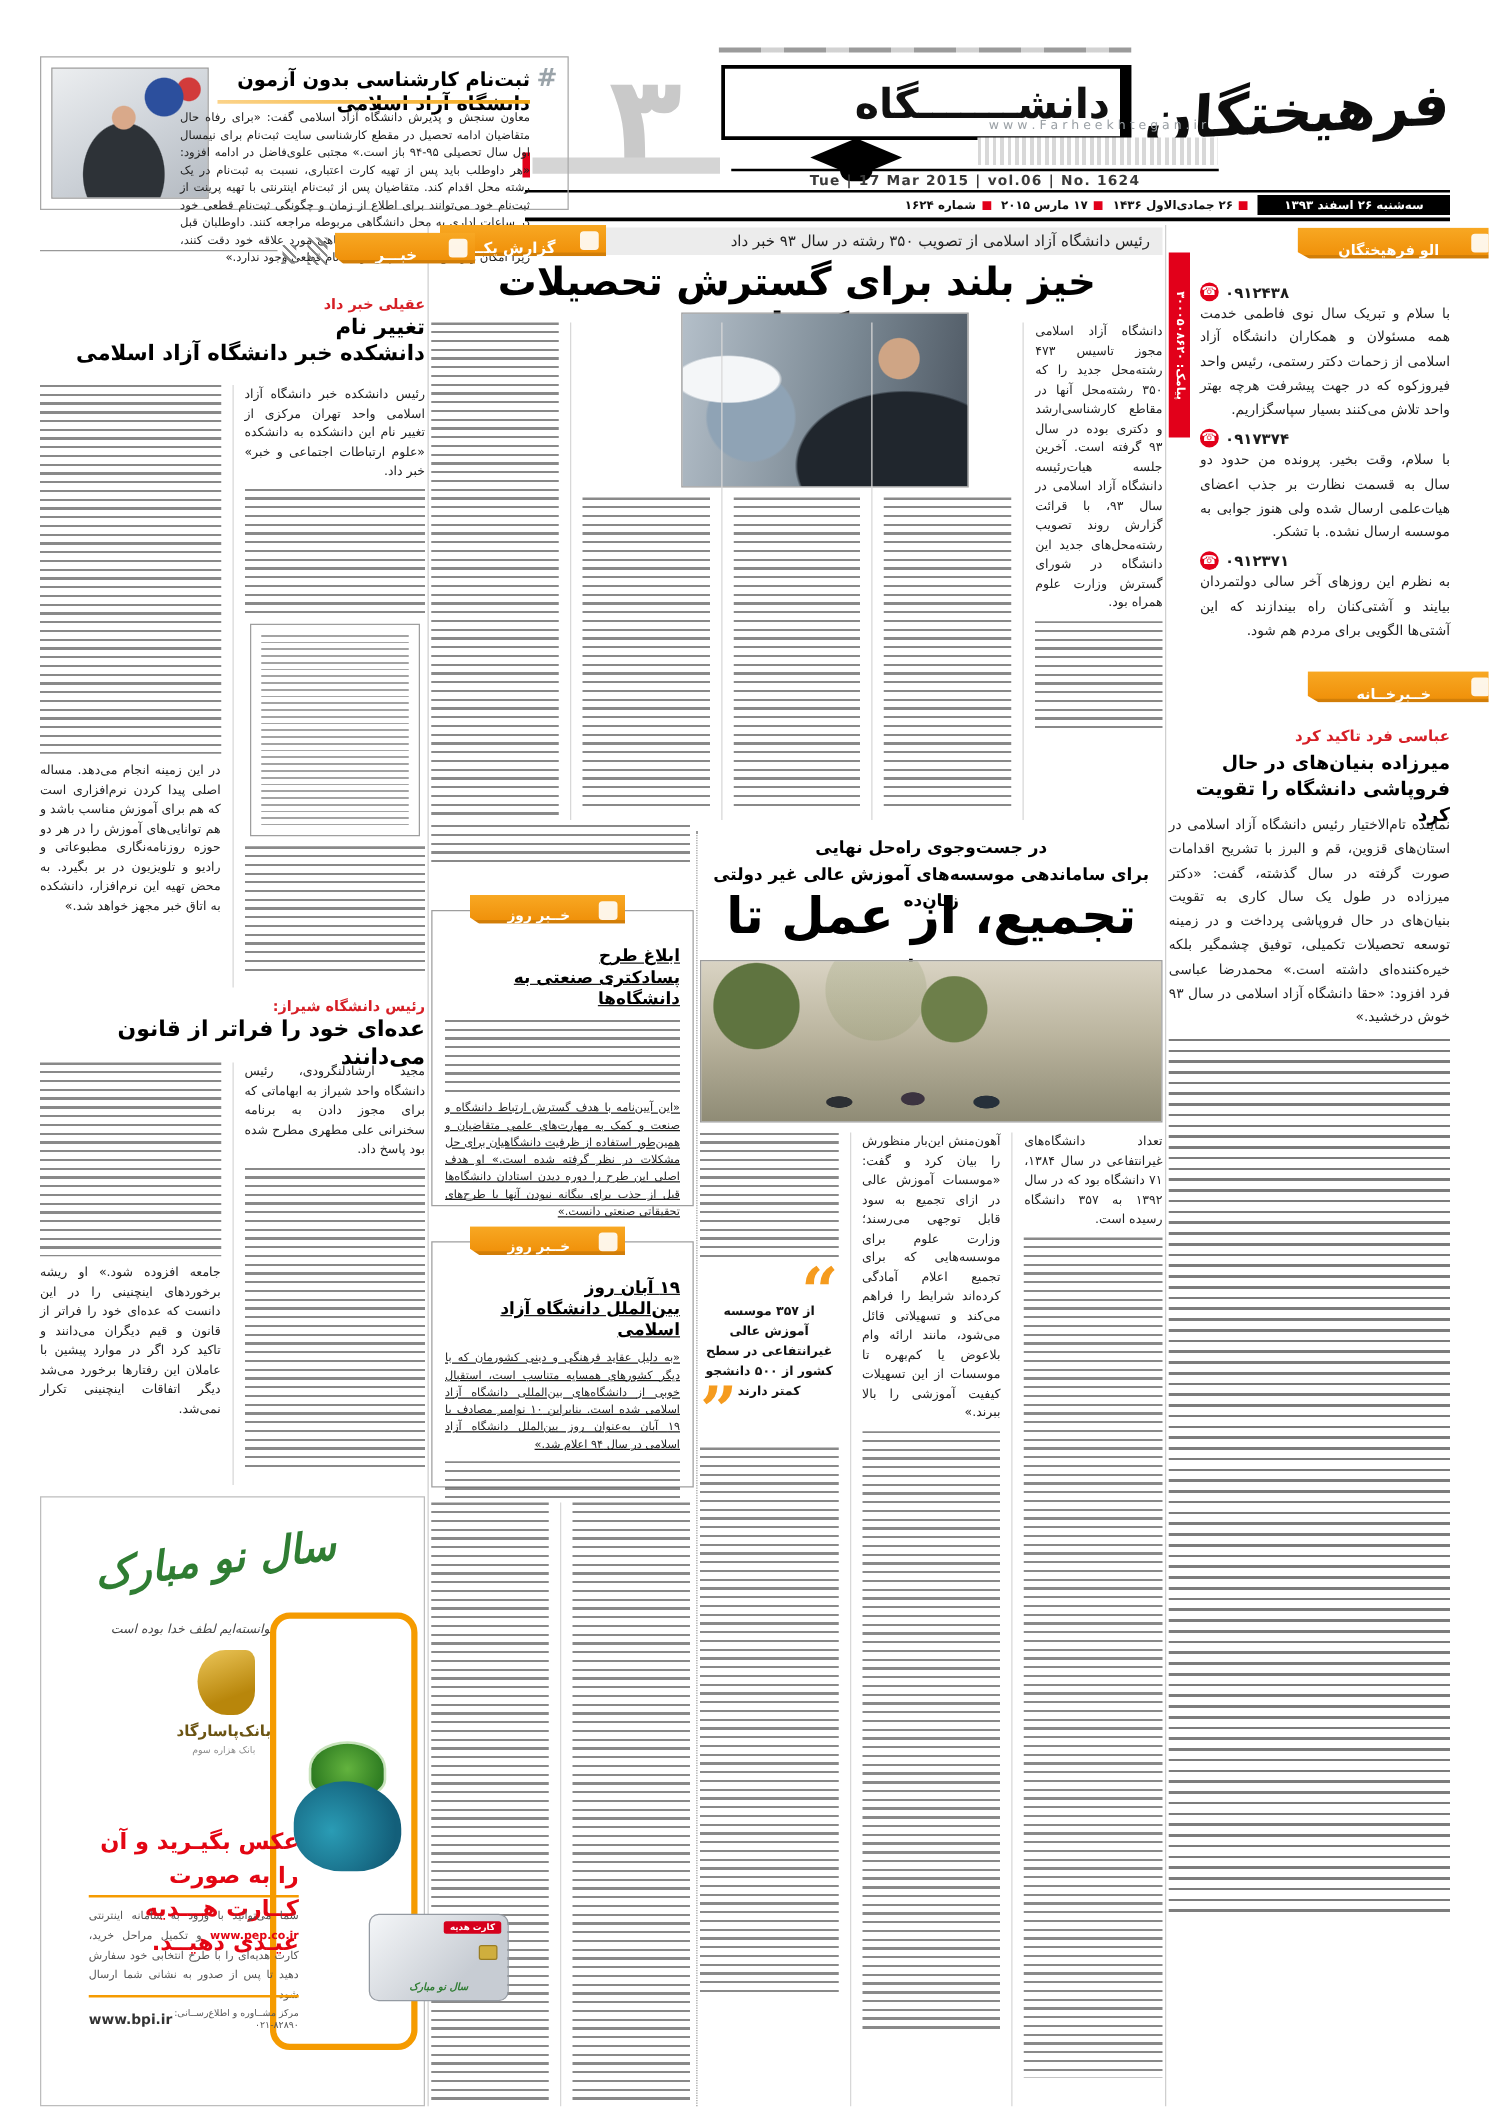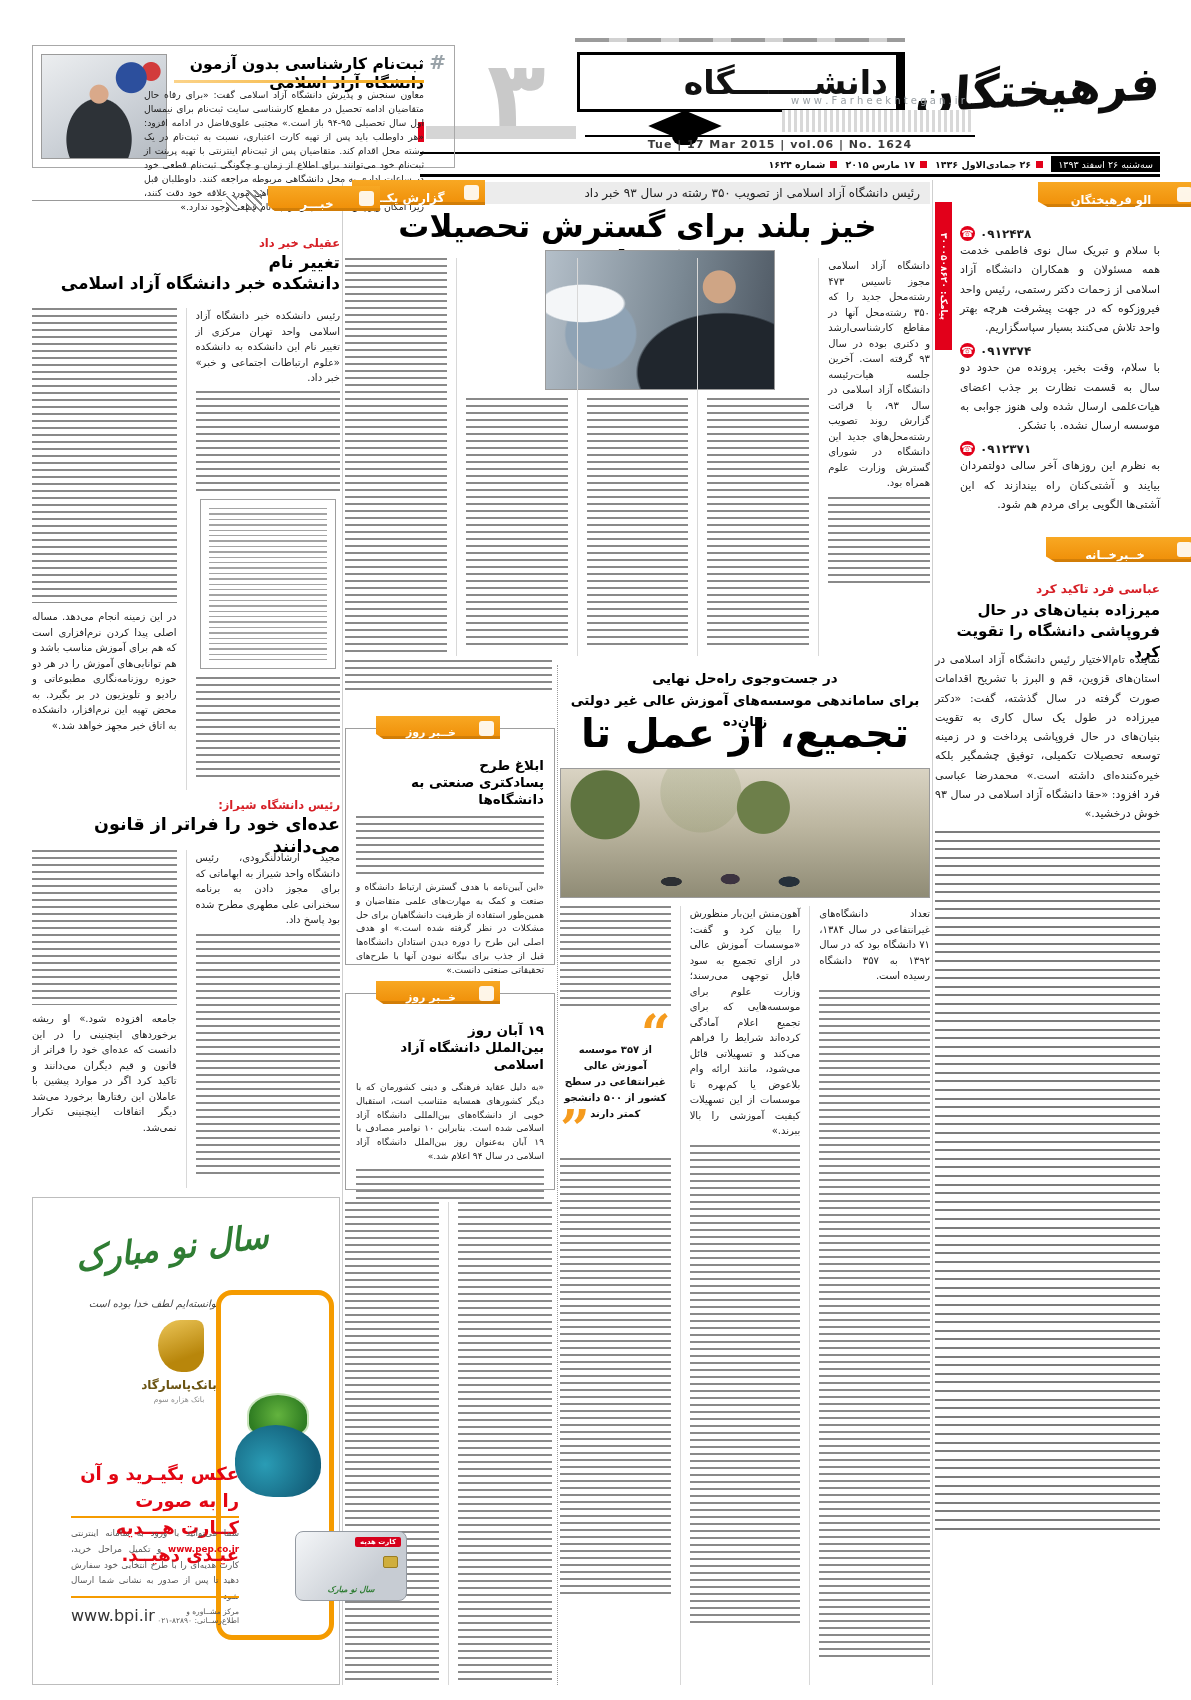--- a/index.html
+++ b/index.html
@@ -28,21 +28,21 @@
   .logo-fa{font-size:46px;font-weight:bold;color:#0d0d0d;transform:rotate(-3deg) skewX(-6deg);
            text-align:left;letter-spacing:-2px;}
   .section-box{border:3px solid #000;display:flex;align-items:center;justify-content:flex-start;
            padding:0 14px;box-sizing:border-box;}
   .section-box .blackbar{position:absolute;right:-3px;top:-3px;bottom:-3px;width:9px;background:#000;}
   .pagenum{font-size:96px;font-weight:bold;color:#c9c9c9;line-height:1;}
   .cap-board{width:52px;height:52px;background:#000;transform:scaleY(.42) rotate(45deg);}
   .cap-base{width:26px;height:13px;background:#000;border-radius:0 0 9px 9px;margin:-20px auto 0;}
   .barcode{background:repeating-linear-gradient(90deg,#d8d8d8 0 3px,#fff 3px 6px);}
   .topline{background:repeating-linear-gradient(90deg,#9b9b9b 0 34px,#d2d2d2 34px 52px);}
-  .datebox{background:#000;color:#fff;font-size:9.5px;font-weight:normal;display:flex;align-items:center;padding:0 7px;}
+  .datebox{background:#000;color:#fff;font-size:9.5px;font-weight:bold;display:flex;align-items:center;padding:0 21px;}
   .dateseg{font-size:9.5px;font-weight:bold;color:#111;display:flex;align-items:center;gap:5px;}
   .redsq{width:7px;height:7px;background:#e2001a;display:inline-block;}
   .tue{font-family:"DejaVu Sans",sans-serif;direction:ltr;font-size:11px;font-weight:bold;color:#3a3a3a;letter-spacing:1px;text-align:center;}
   
   .photo{border:1px solid #9b9b9b;box-sizing:border-box;}
   .photo-speaker{background:
       radial-gradient(circle at 76% 26%, #cfa585 0 16px, transparent 17px),
       radial-gradient(ellipse at 78% 88%, #20262d 0 34%, transparent 35%),
       radial-gradient(ellipse at 16% 38%, #f4f6f8 0 15%, transparent 16%),
       radial-gradient(circle at 24% 60%, #8fa3b5 0 18%, transparent 19%),
@@ -70,21 +70,21 @@
             font-size:9px;font-weight:bold;display:flex;align-items:center;justify-content:center;}
   .phone-row{display:flex;align-items:center;gap:5px;justify-content:flex-start;font-weight:bold;font-size:12px;direction:ltr;}
   .phone-ic{width:15px;height:15px;border-radius:50%;background:#e2001a;color:#fff;font-size:10px;
             display:inline-flex;align-items:center;justify-content:center;}
   .phone-ic::before{content:"\260E";}
   .hash-ic::before{content:"#";color:#9aa3a9;font-size:20px;font-weight:bold;}
   
   .cols{display:flex;flex-direction:row;gap:9px;}
   .col{flex:1;min-width:0;}
   .col + .col{border-right:1px solid #d8d8d8;padding-right:9px;}
-  .minibox{border:1px solid #9e9e9e;box-sizing:border-box;background:#fff;}
+  .minibox{border:1px solid #9e9e9e;box-sizing:border-box;background:#fff;text-decoration:underline;}
   
   .ad-green{color:#2f7d33;font-weight:bold;font-style:italic;transform:rotate(-7deg);}
   .ad-cta{color:#e30613;font-weight:bold;font-size:18px;text-align:right;line-height:1.5;}
   .orange-rule{background:#f59b00;height:2px;}
   .rhyton{background:linear-gradient(160deg,#ecc659,#b8860b 70%);border-radius:58% 20% 45% 62%;}
   .frame-orange{border:5px solid #f59b00;border-radius:16px;background:#fff;box-sizing:border-box;overflow:hidden;}
   .fish{background:radial-gradient(circle at 35% 55%,#2a9cb5,#135f7a 75%);border-radius:55% 62% 48% 52%;}
   .sabzeh{background:radial-gradient(circle,#63b33e,#2f7d22 80%);border-radius:50% 50% 28% 28%;
           box-shadow:0 0 0 2px rgba(99,179,62,.35);}
   .card{background:linear-gradient(135deg,#f4f6f8,#c7ccd3 70%);border:1px solid #949aa2;border-radius:8px;box-sizing:border-box;position:relative;}
@@ -345,21 +345,21 @@
 
     <div class="abs body-fa" style="right:100px;top:328px;width:168px;font-size:8.8px;line-height:1.8;color:#555;">
       <span>شما می‌توانید با ورود به سامانه اینترنتی</span>
       <span style="color:#e30613;font-weight:bold;direction:ltr;unicode-bidi:embed;">www.pep.co.ir</span>
       <span>و تکمیل مراحل خرید، کارت هدیه‌ای را با طرح انتخابی خود سفارش دهید تا پس از صدور به نشانی شما ارسال شود</span>
     </div>
     <div class="abs orange-rule" style="right:100px;top:398px;width:168px;"></div>
 
     <div class="abs" style="right:100px;top:408px;width:168px;display:flex;justify-content:space-between;align-items:center;">
       <span style="font-size:7.5px;color:#555;">مرکز مشــاوره و اطلاع‌رســانی: ۸۲۸۹۰-۰۲۱</span>
-      <span style="font-size:16px;font-weight:normal;color:#333;direction:ltr;text-align:right;">www.bpi.ir</span>
+      <span style="font-size:11px;font-weight:bold;color:#333;direction:ltr;text-align:right;">www.bpi.ir</span>
     </div>
 
     <div class="abs card" style="left:68px;top:333px;width:112px;height:70px;">
       <span class="card-band">کارت هدیه</span>
       <span class="chip"></span>
       <span class="card-script">سال نو مبارک</span>
     </div>
   </div>
 
 </div>

